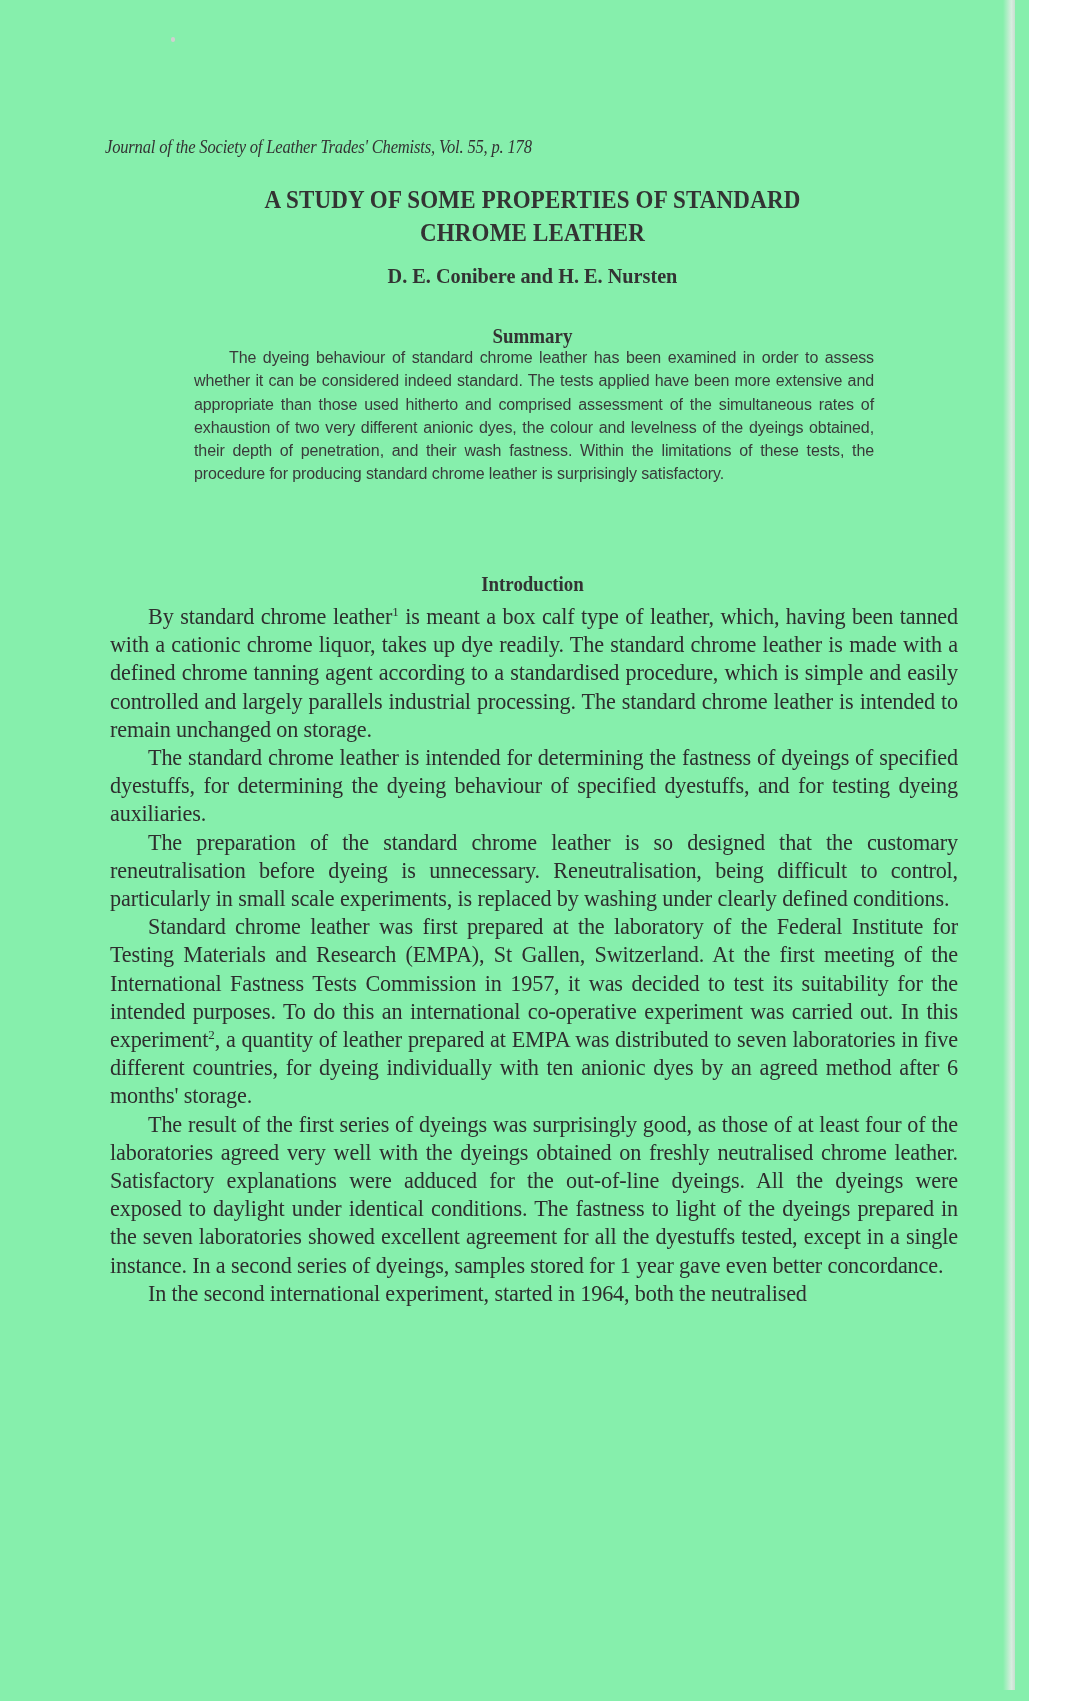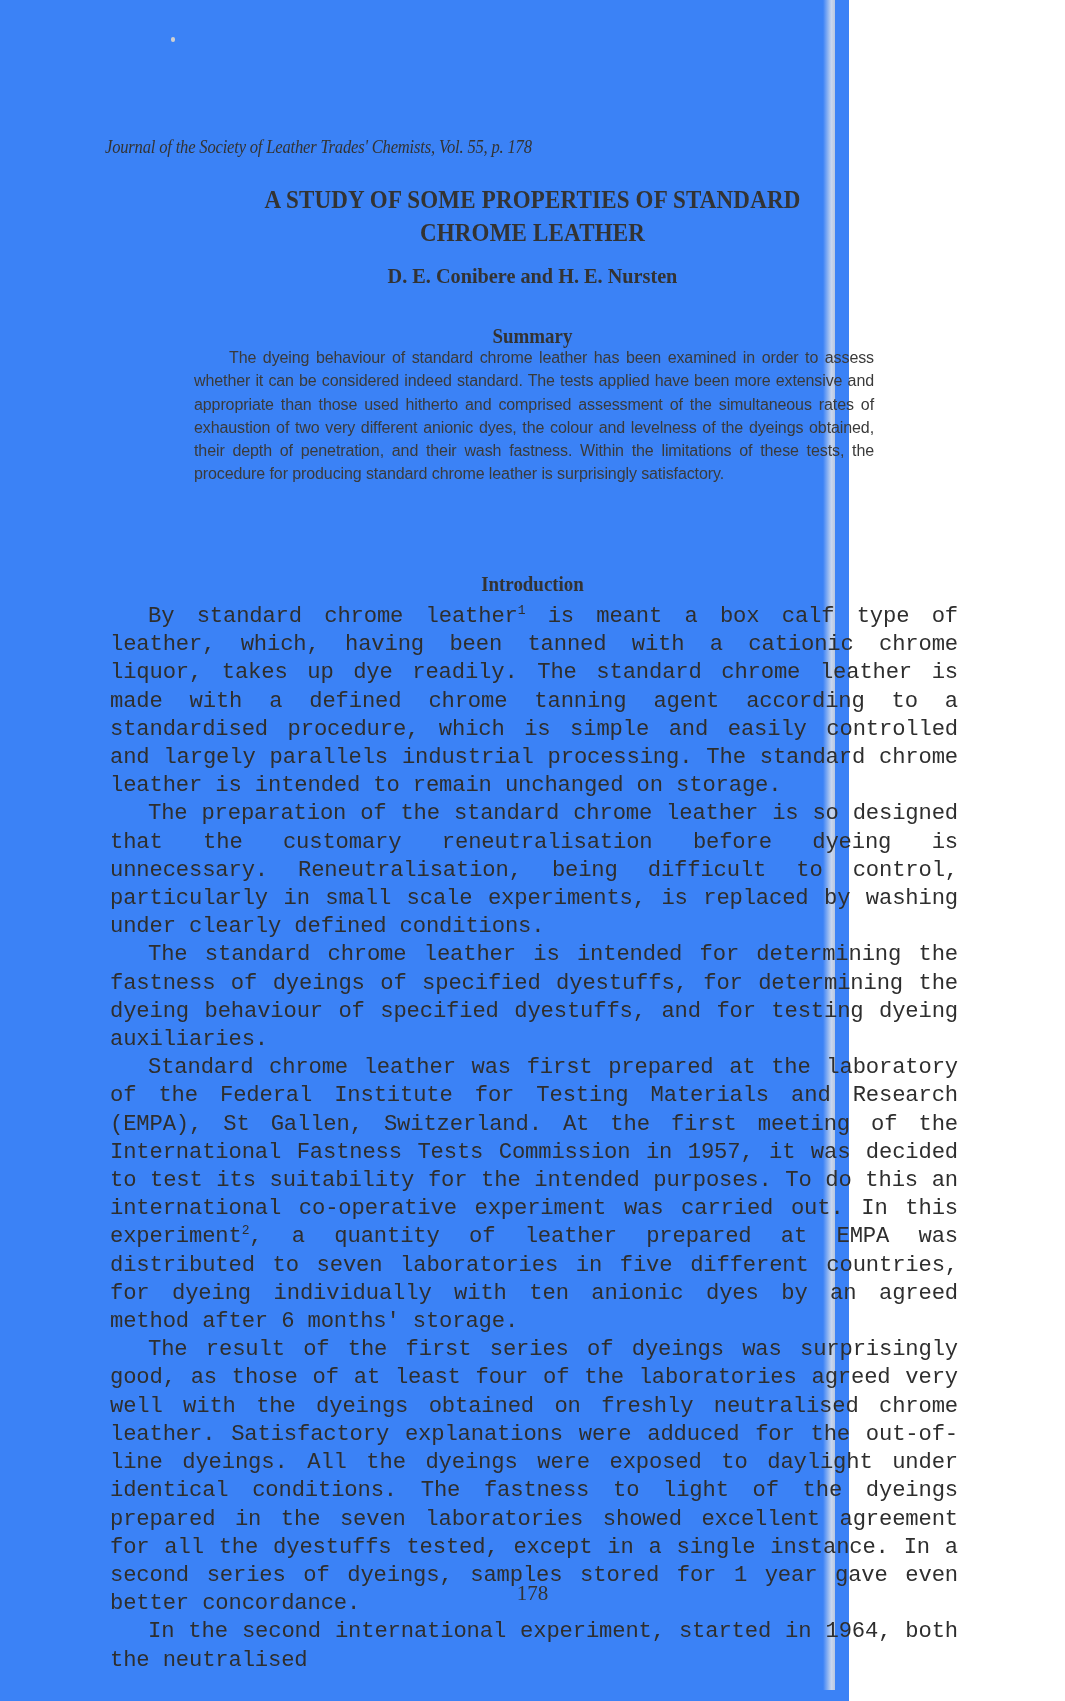--- a/index.html
+++ b/index.html
@@ -11,23 +11,23 @@
       width: 1065px;
       height: 1701px;
       position: relative;
       overflow: hidden;
       font-family: "Liberation Serif", "DejaVu Serif", serif;
       color: #2e2e2e;
     }
     .page {
       position: absolute;
       left: 0; top: 0;
-      width: 849px;
+      width: 1029px;
       height: 1701px;
-      background: #3b82f6;
+      background: #86efac;
     }
     .scan-edge {
       position: absolute;
       top: 0;
       right: 14px;
       width: 12px;
       height: 1690px;
       background: linear-gradient(to right, rgba(255,255,255,0) 0%, #ececec 70%, #d9d9d9 100%);
       opacity: 0.8;
     }
@@ -114,21 +114,20 @@
       width: 848px;
       font-size: 22.2px;
       line-height: 28.2px;
       text-align: justify;
       color: #2e2e2e;
       letter-spacing: -0.15px;
     }
     .body p {
       margin: 0;
       text-indent: 38px;
-      font-family: Liberation Mono, monospace;
     }
     .body sup {
       font-size: 13px;
       line-height: 0;
       vertical-align: 8px;
     }
     .page-number {
       position: absolute;
       left: 0;
       width: 1065px;
@@ -157,21 +156,20 @@
   <div class="section-heading summary-heading">Summary</div>
 
   <div class="summary">
     <p>The dyeing behaviour of standard chrome leather has been examined in order to assess whether it can be considered indeed standard. The tests applied have been more extensive and appropriate than those used hitherto and comprised assessment of the simultaneous rates of exhaustion of two very different anionic dyes, the colour and levelness of the dyeings obtained, their depth of penetration, and their wash fastness. Within the limitations of these tests, the procedure for producing standard chrome leather is surprisingly satisfactory.</p>
   </div>
 
   <div class="section-heading intro-heading">Introduction</div>
 
   <div class="body">
     <p><span>By standard chrome leather</span><sup>1</sup><span> is meant a box calf type of leather, which, having been tanned with a cationic chrome liquor, takes up dye readily. The standard chrome leather is made with a defined chrome tanning agent according to a standardised procedure, which is simple and easily controlled and largely parallels industrial processing. The standard chrome leather is intended to remain unchanged on storage.</span></p>
+    <p>The standard chrome leather is intended for determining the fastness of dyeings of specified dyestuffs, for determining the dyeing behaviour of specified dyestuffs, and for testing dyeing auxiliaries.</p>
     <p>The preparation of the standard chrome leather is so designed that the customary reneutralisation before dyeing is unnecessary. Reneutralisation, being difficult to control, particularly in small scale experiments, is replaced by washing under clearly defined conditions.</p>
-    <p>The standard chrome leather is intended for determining the fastness of dyeings of specified dyestuffs, for determining the dyeing behaviour of specified dyestuffs, and for testing dyeing auxiliaries.</p>
     <p><span>Standard chrome leather was first prepared at the laboratory of the Federal Institute for Testing Materials and Research (EMPA), St Gallen, Switzerland. At the first meeting of the International Fastness Tests Commission in 1957, it was decided to test its suitability for the intended purposes. To do this an international co-operative experiment was carried out. In this experiment</span><sup>2</sup><span>, a quantity of leather prepared at EMPA was distributed to seven laboratories in five different countries, for dyeing individually with ten anionic dyes by an agreed method after 6 months' storage.</span></p>
     <p>The result of the first series of dyeings was surprisingly good, as those of at least four of the laboratories agreed very well with the dyeings obtained on freshly neutralised chrome leather. Satisfactory explanations were adduced for the out-of-line dyeings. All the dyeings were exposed to daylight under identical conditions. The fastness to light of the dyeings prepared in the seven laboratories showed excellent agreement for all the dyestuffs tested, except in a single instance. In a second series of dyeings, samples stored for 1 year gave even better concordance.</p>
     <p>In the second international experiment, started in 1964, both the neutralised</p>
   </div>
 
-  <div class="page-number">178</div>
 </div>
 
 </body></html>

